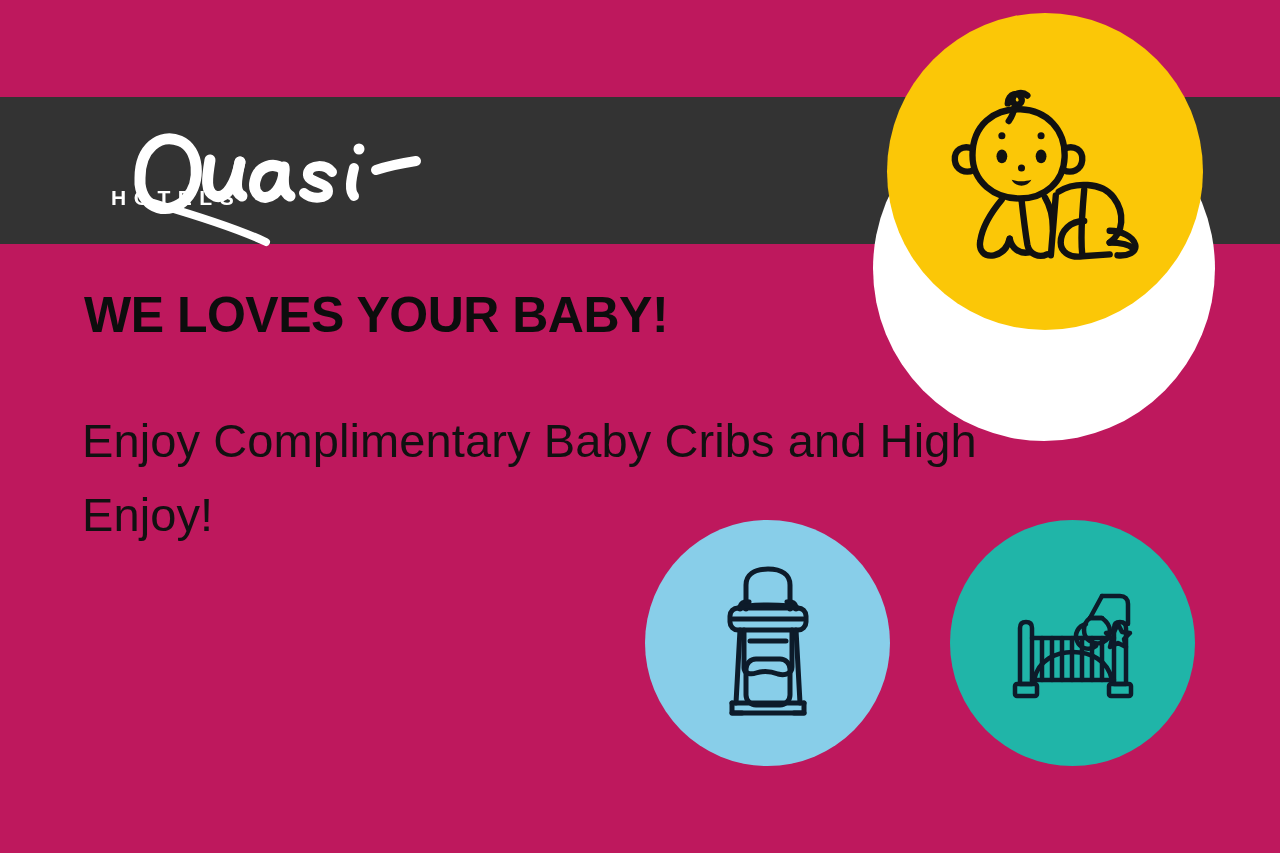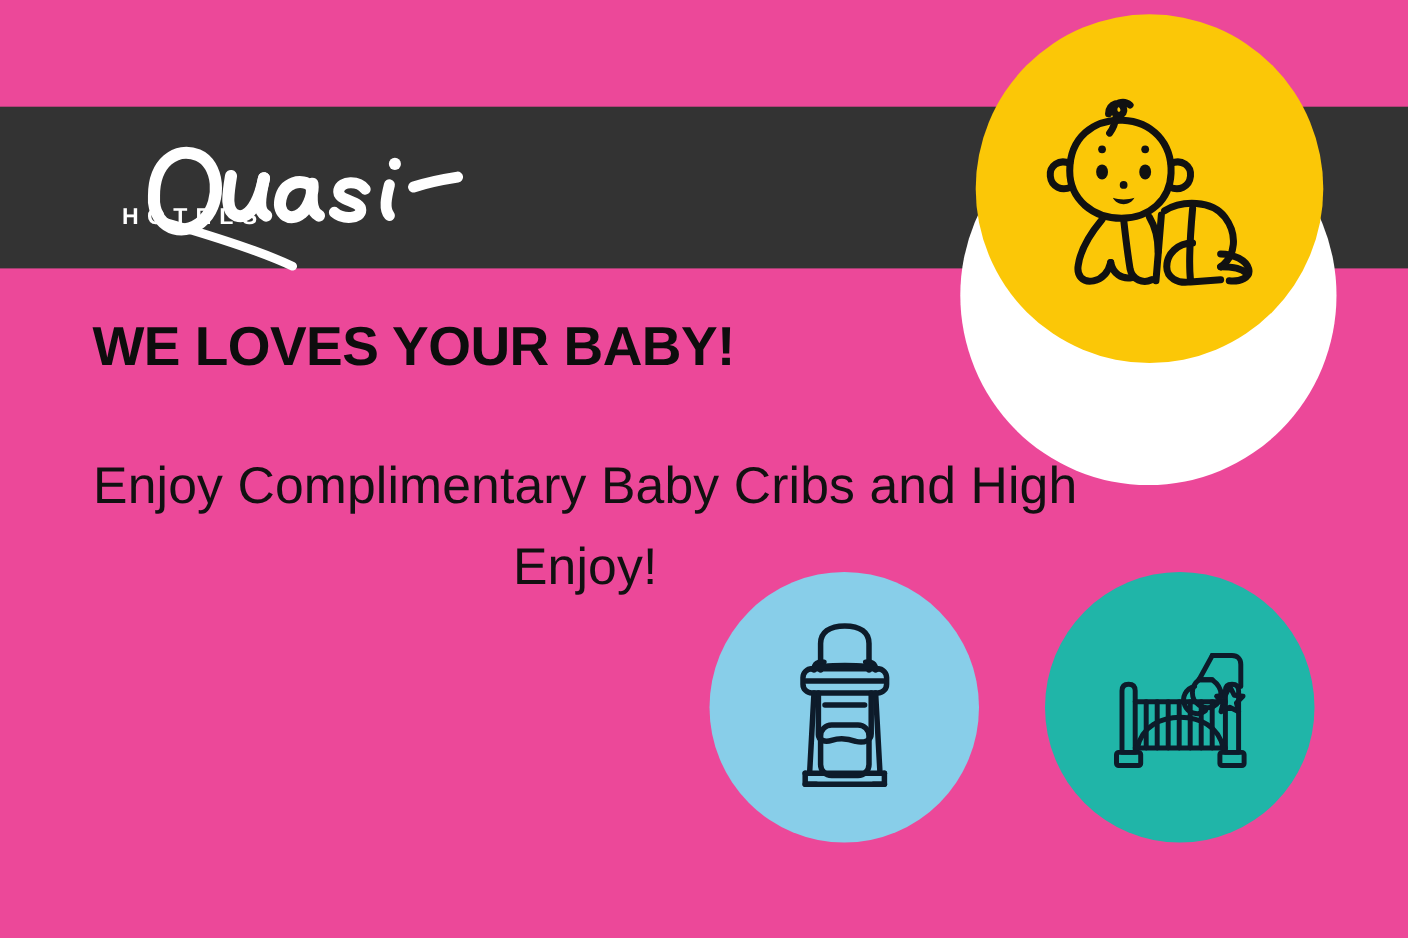--- a/index.html
+++ b/index.html
@@ -10,21 +10,21 @@
     height: 853px;
     background: #ffffff;
     font-family: "Liberation Sans", sans-serif;
     overflow: hidden;
   }
 
   .poster {
     position: relative;
     width: 1280px;
     height: 853px;
-    background: #ec4899;
+    background: #be185d;
     overflow: hidden;
   }
 
   
   .header-bar {
     position: absolute;
     left: 0;
     top: 97px;
     width: 1280px;
     height: 147px;
@@ -83,21 +83,21 @@
     border-radius: 50%;
     background: #FBC707;
     z-index: 3;
     display: flex;
     align-items: center;
     justify-content: center;
   }
   .baby-badge svg { display: block; width: 218px; height: 196px; }
 
   
-  .content { position: absolute; left: 0; top: 0; width: 1026px; height: 853px; z-index: 4; text-align: center; }
+  .content { position: absolute; left: 0; top: 0; width: 1026px; height: 853px; z-index: 4; }
 
   .headline {
     position: absolute;
     left: 84px;
     top: 289px;
     font-family: "Liberation Sans", sans-serif;
     font-size: 50px;
     font-weight: 700;
     letter-spacing: -0.5px;
     color: #0d0d0d;

